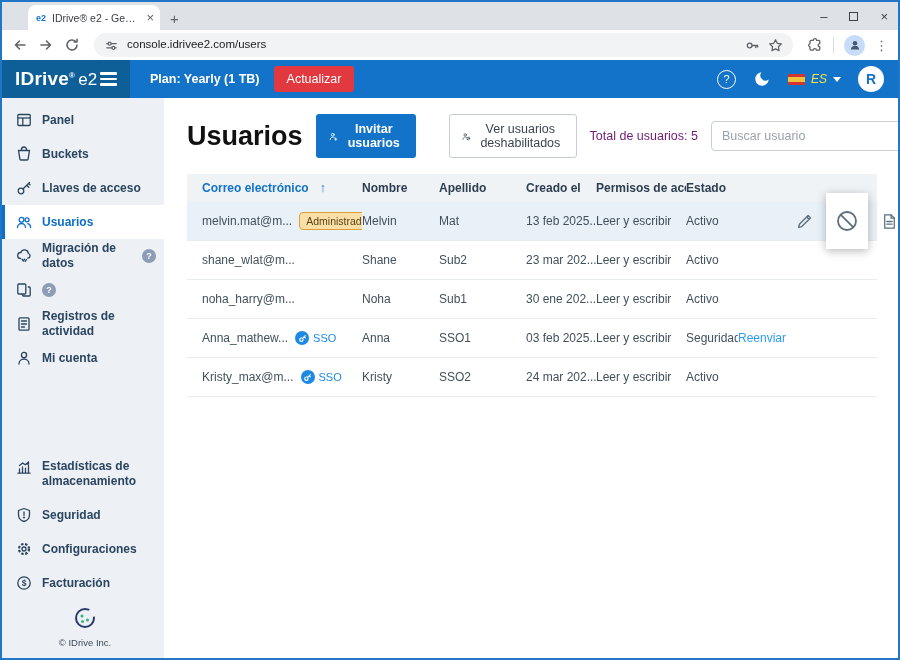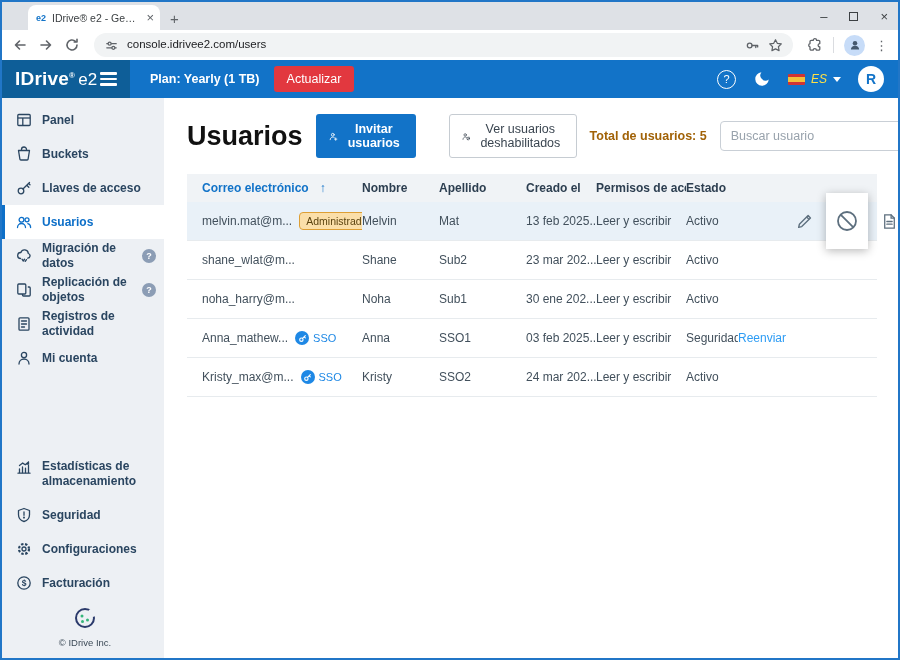--- a/index.html
+++ b/index.html
@@ -61,21 +61,21 @@
   .cookie-logo { width:24px; height:24px; flex:none; }
   .copyright-text { font-size:9.5px; color:#3c4a57; }
 
   
   .main { flex:1; background:#fff; padding:16px 20px 0 23px; overflow:hidden; }
   .title-row { display:flex; align-items:center; gap:13px; }
   .page-title { font-size:27px; font-weight:bold; color:#111; }
   .invite-btn { background:#1273c8; color:#fff; border:none; border-radius:3px; font-size:12.5px; font-weight:bold; padding:8px 13px; display:flex; align-items:center; gap:7px; font-family:inherit; }
   .outline-btn { background:#fff; color:#3a4550; border:1px solid #c6ccd2; border-radius:3px; font-size:12.5px; padding:7px 12px; display:flex; align-items:center; gap:7px; font-family:inherit;margin-left:20px; }
   .bicon { width:15px; height:15px; }
-  .total-label { margin-left:auto; font-size:12.5px; font-weight:bold; color:#a16207; white-space:nowrap; }
+  .total-label { margin-left:auto; font-size:12.5px; font-weight:normal; color:#701a75; white-space:nowrap; }
   .search-box { width:232px; height:30px; border:1px solid #c9cfd6; border-radius:4px; display:flex; align-items:center; padding:0 22px 0 10px; gap:6px; flex:none; }
   .search-box input { border:none; outline:none; flex:1; font-size:12.5px; color:#333; font-family:inherit; min-width:0; }
   .search-box input::placeholder { color:#98a2ac; }
   .search-icon { width:15px; height:15px; color:#8a949e; flex:none; }
 
   .table { margin-top:16px; width:690px; }
   .thead { height:28px; background:#f0f3f6; display:flex; align-items:center; font-size:12px; font-weight:bold; color:#2c3e50; }
   .trow { height:39px; display:flex; align-items:center; font-size:12px; color:#42505c; border-bottom:1px solid #e7ebee; position:relative; }
   .trow.hovered { background:#e9f1f8; }
   .col { white-space:nowrap; overflow:hidden; flex:none; }
@@ -229,21 +229,20 @@
           </svg>
         <span class="slabel">Migración de datos</span>
         <span class="help-badge">?</span>
       </div>
 
       <div class="side-item">
         <svg class="sicon" viewBox="0 0 16 16" fill="none" stroke="currentColor" stroke-width="1.3" stroke-linejoin="round">
             <rect x="1.8" y="2" width="8" height="10" rx="1"></rect>
             <path d="M11.8 5h1.4a1 1 0 0 1 1 1v7a1 1 0 0 1-1 1H7.5a1 1 0 0 1-1-1v-1"></path>
           </svg>
-        <span class="slabel">Replicación de objetos</span>
         <span class="help-badge">?</span>
       </div>
 
       <div class="side-item">
         <svg class="sicon" viewBox="0 0 16 16" fill="none" stroke="currentColor" stroke-width="1.3" stroke-linecap="round">
             <rect x="3" y="1.8" width="10" height="12.4" rx="1"></rect>
             <line x1="5.5" y1="5" x2="10.5" y2="5"></line>
             <line x1="5.5" y1="8" x2="10.5" y2="8"></line>
             <line x1="5.5" y1="11" x2="8.5" y2="11"></line>
           </svg>

